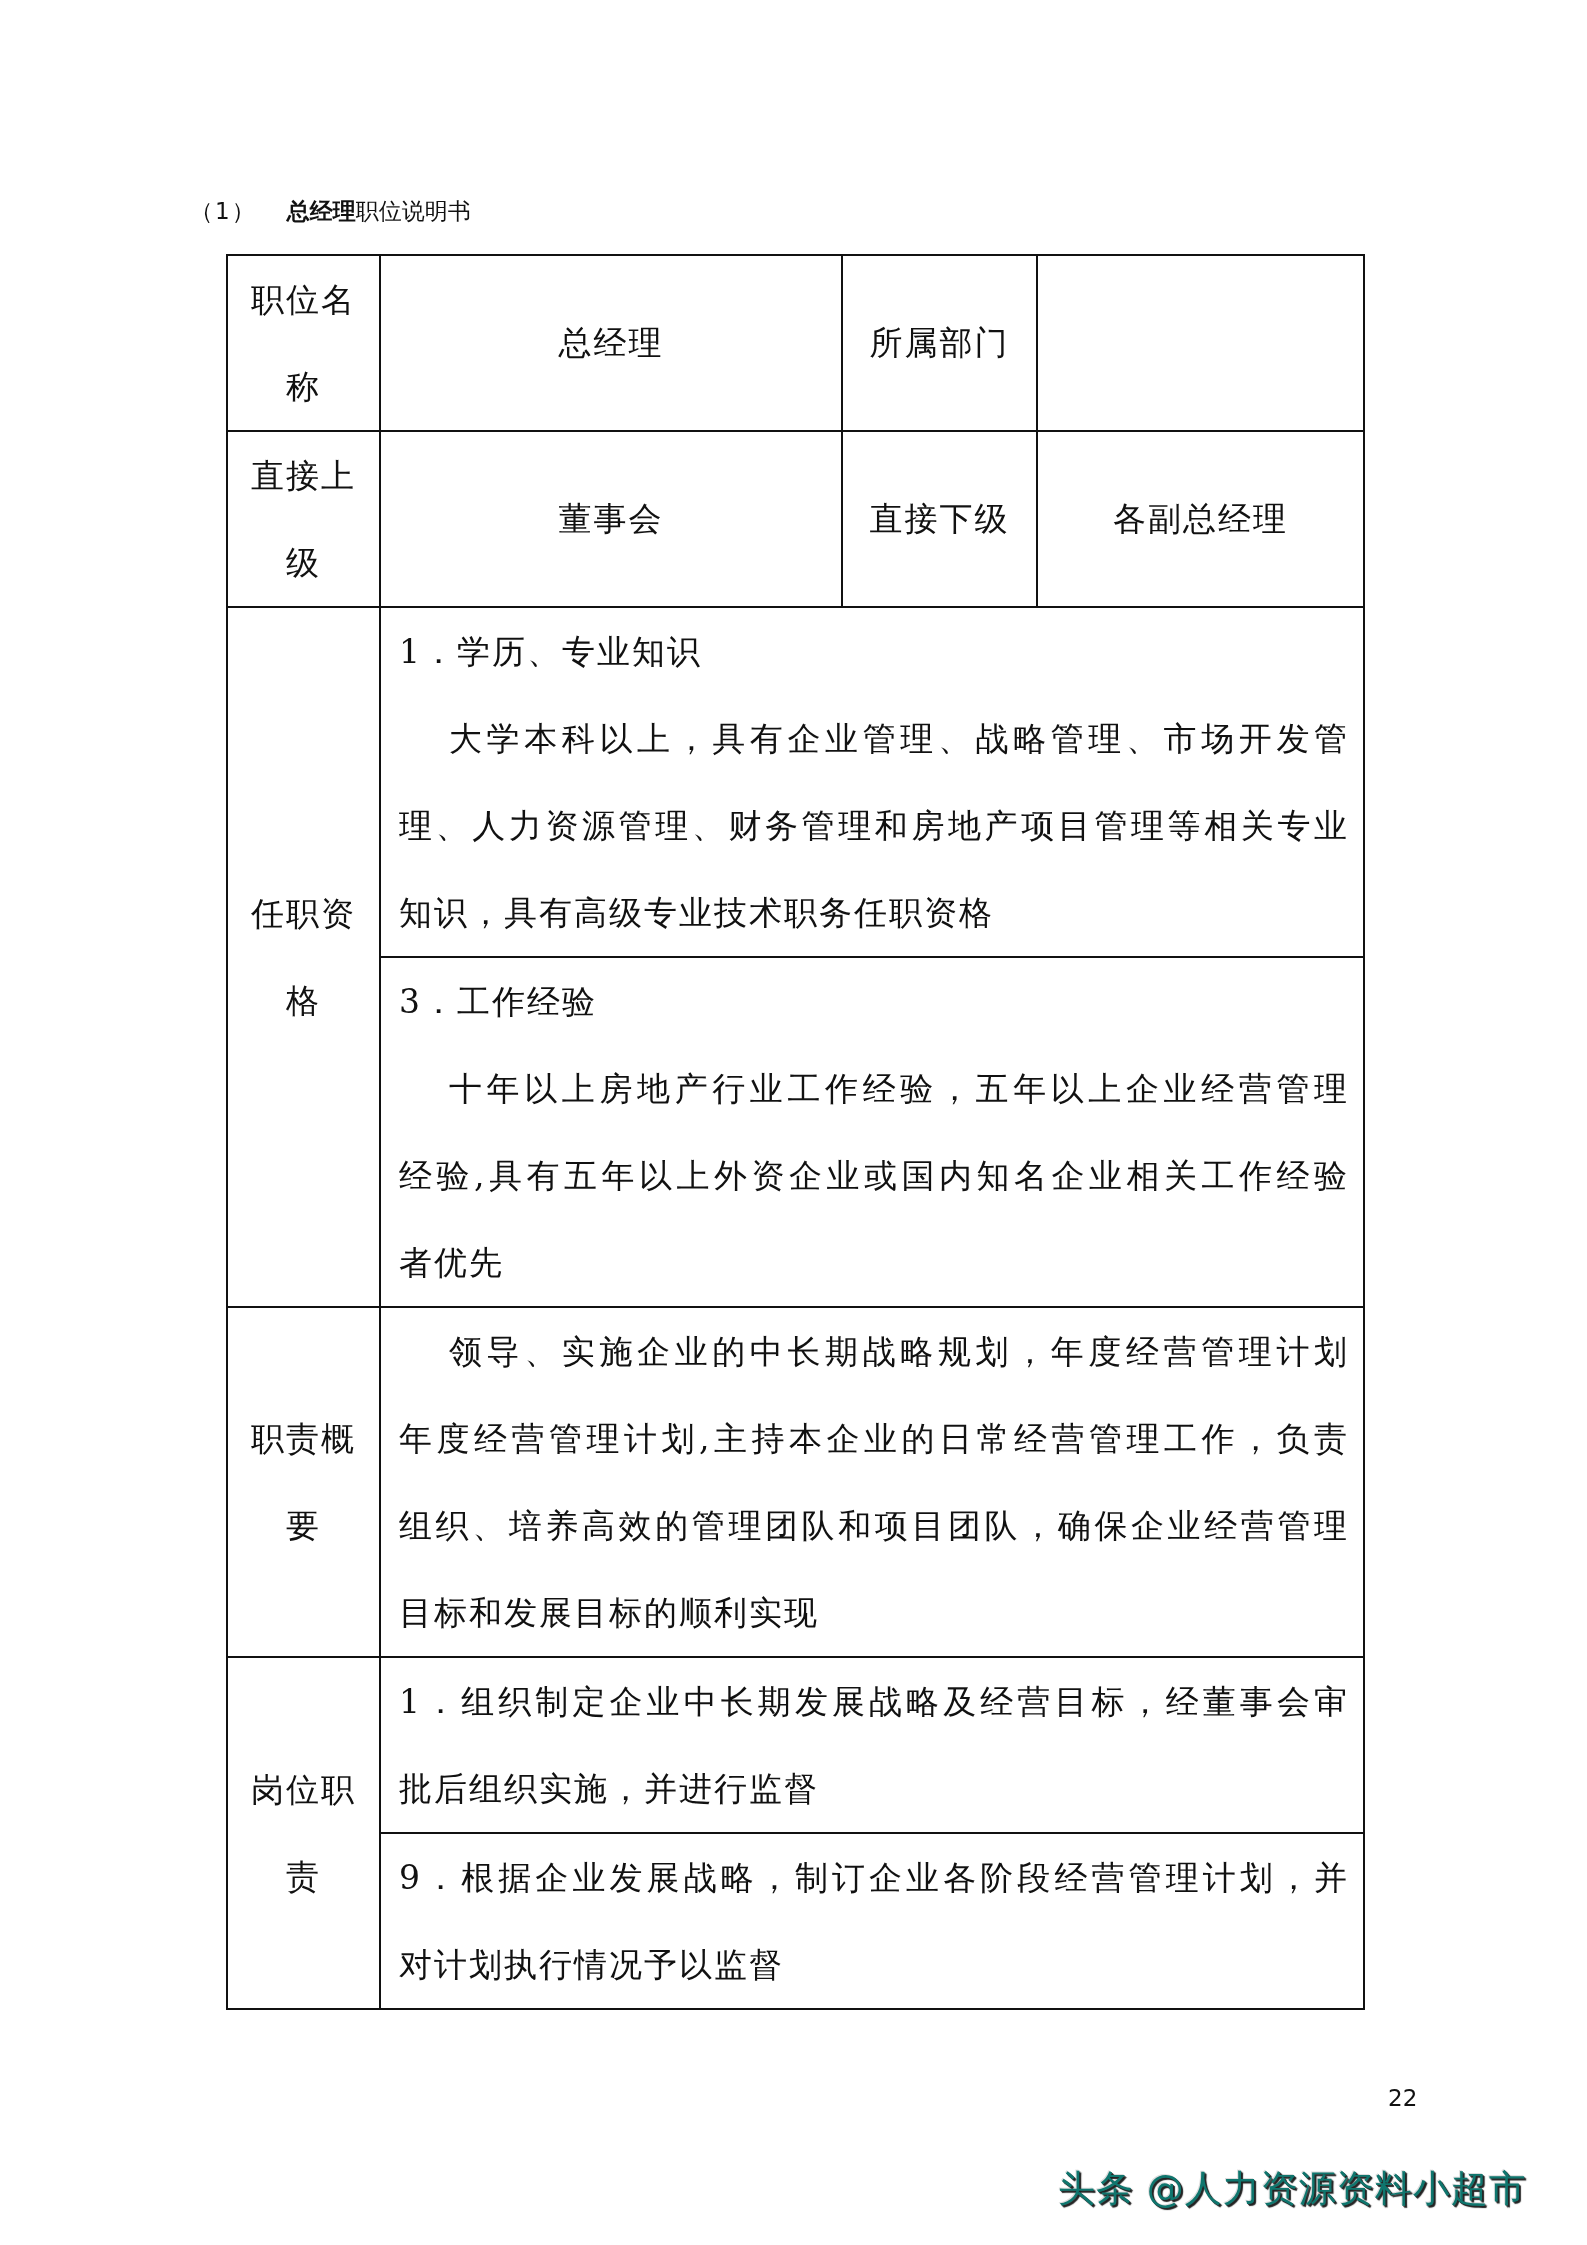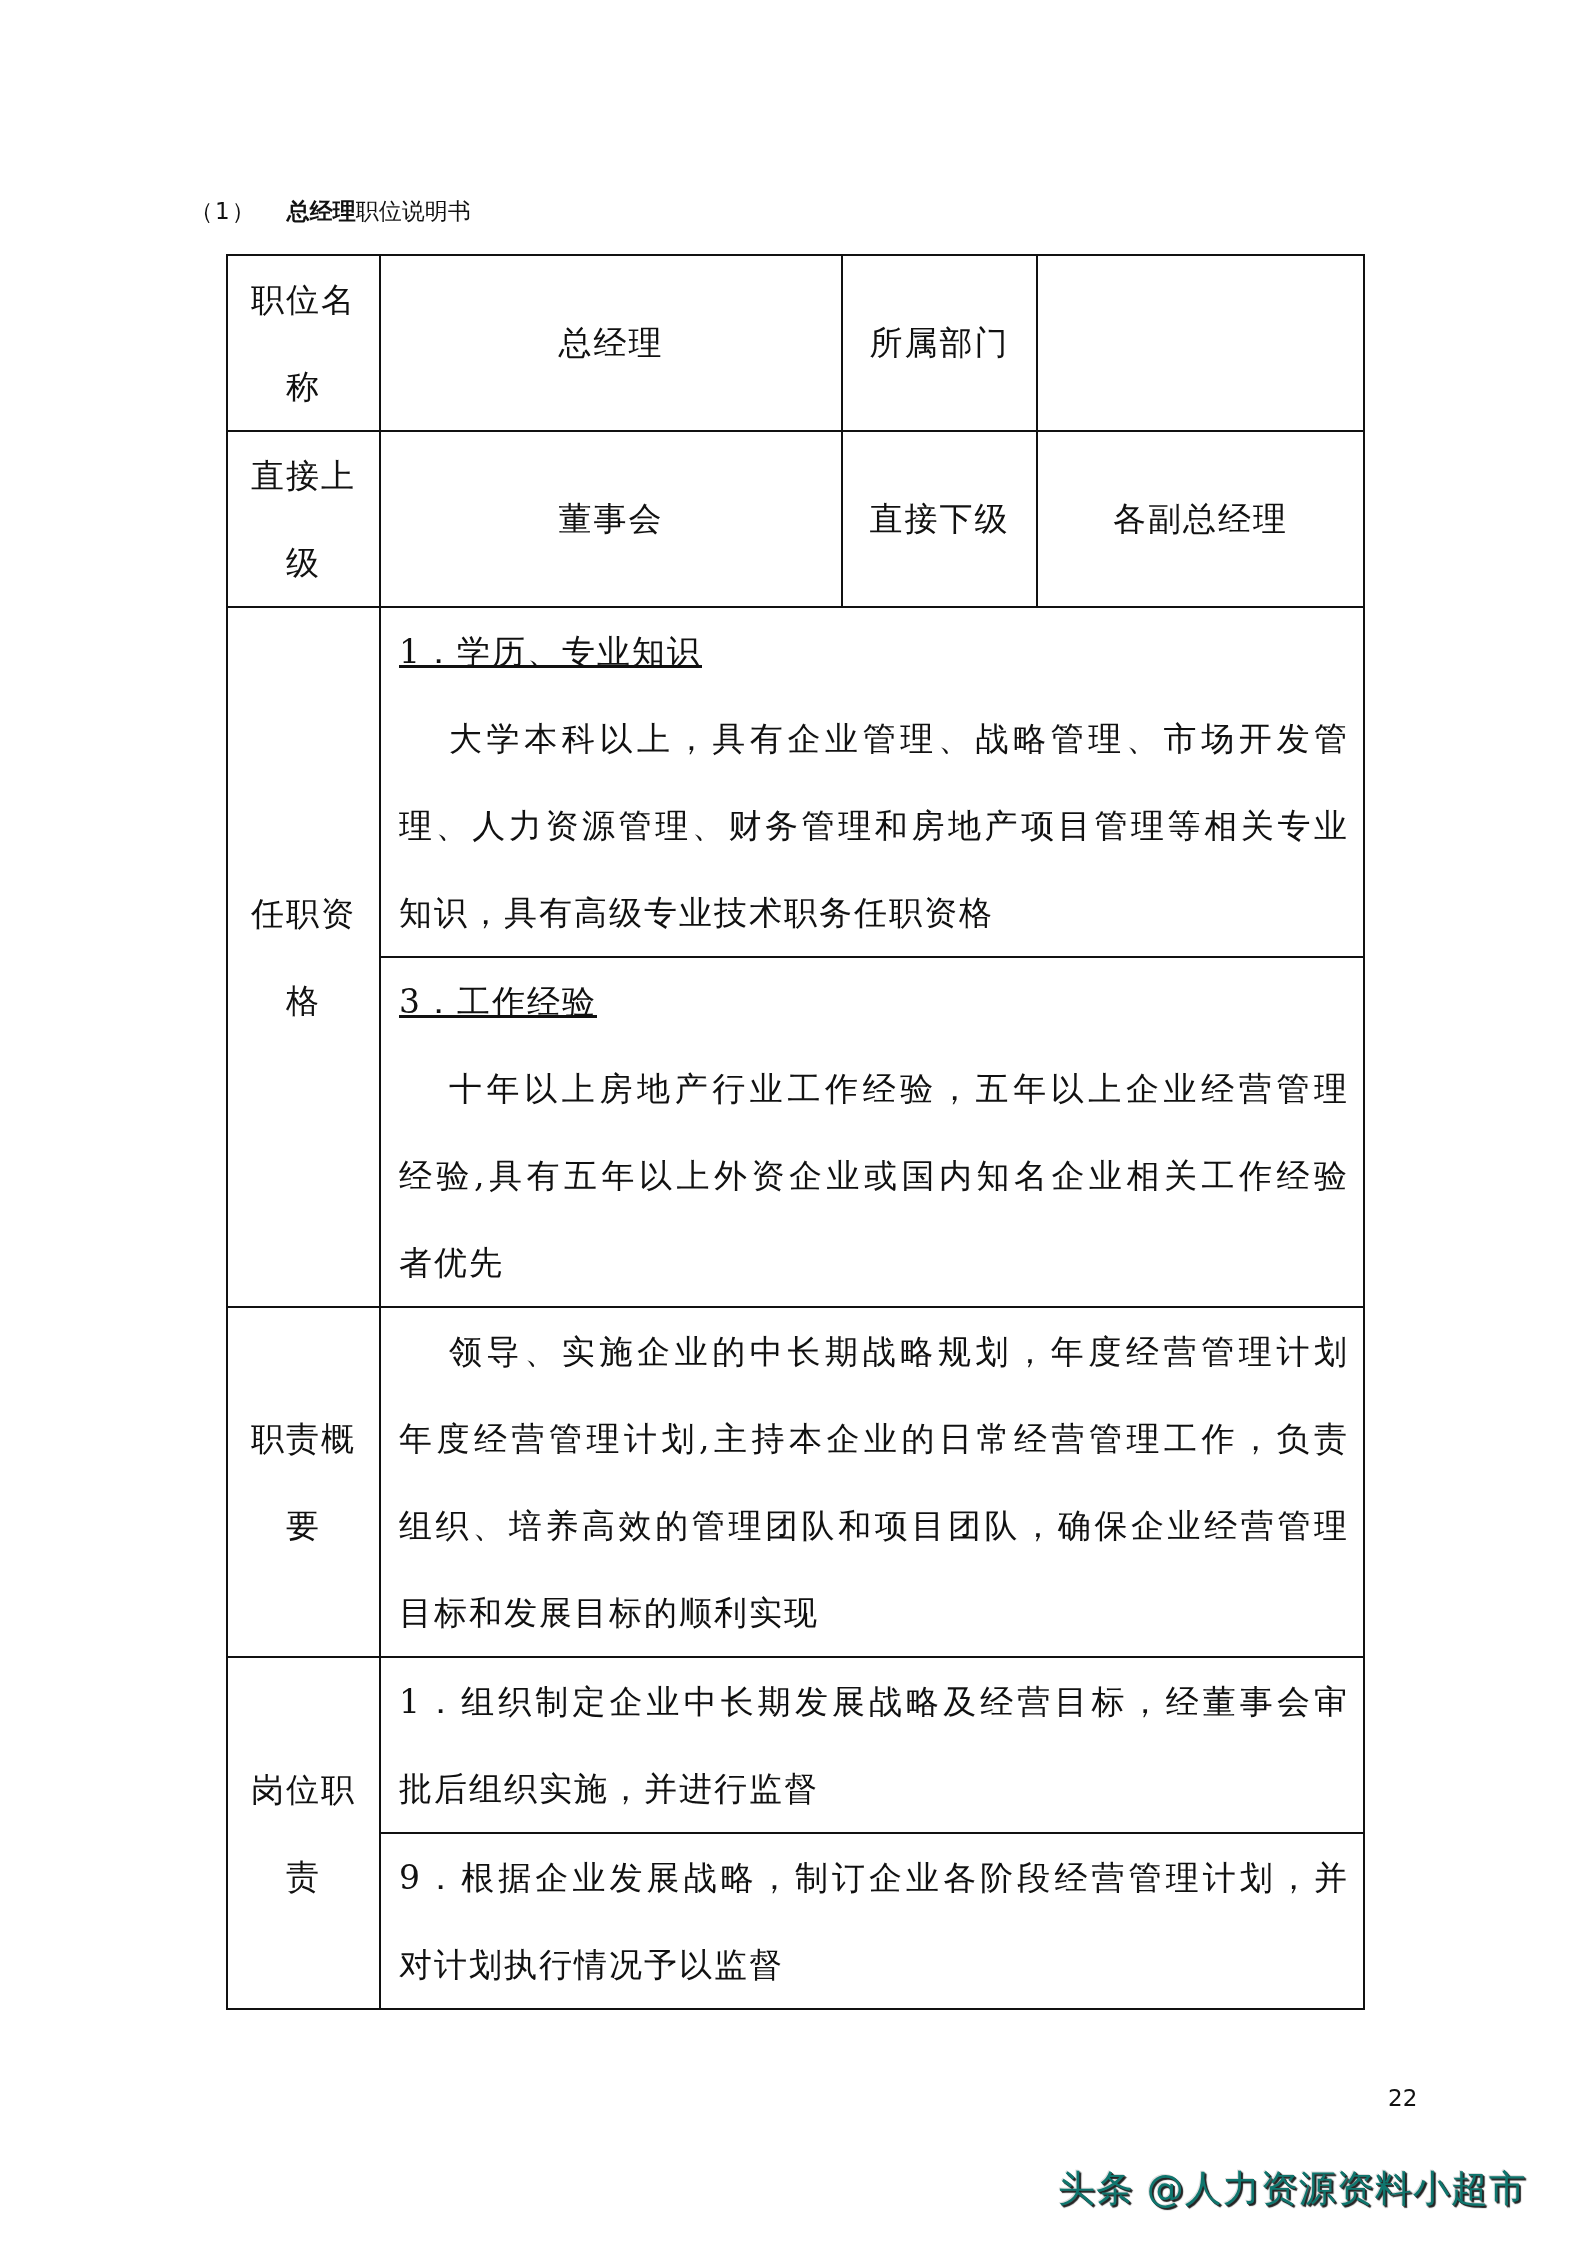--- a/index.html
+++ b/index.html
@@ -68,21 +68,20 @@
   .content .line.last {
     text-align: left;
     text-align-last: left;
     letter-spacing: 2px;
   }
   .content .line.indent { padding-left: 50px; }
   .content .line.heading {
     text-align: right;
     text-align-last: left;
     letter-spacing: 2px;
-    text-decoration: underline;
   }
   .page-number {
     position: absolute;
     left: 1388px;
     top: 2084px;
     font-family: "DejaVu Sans", "Liberation Sans", sans-serif;
     font-size: 23px;
     line-height: 28px;
     color: #111111;
   }

